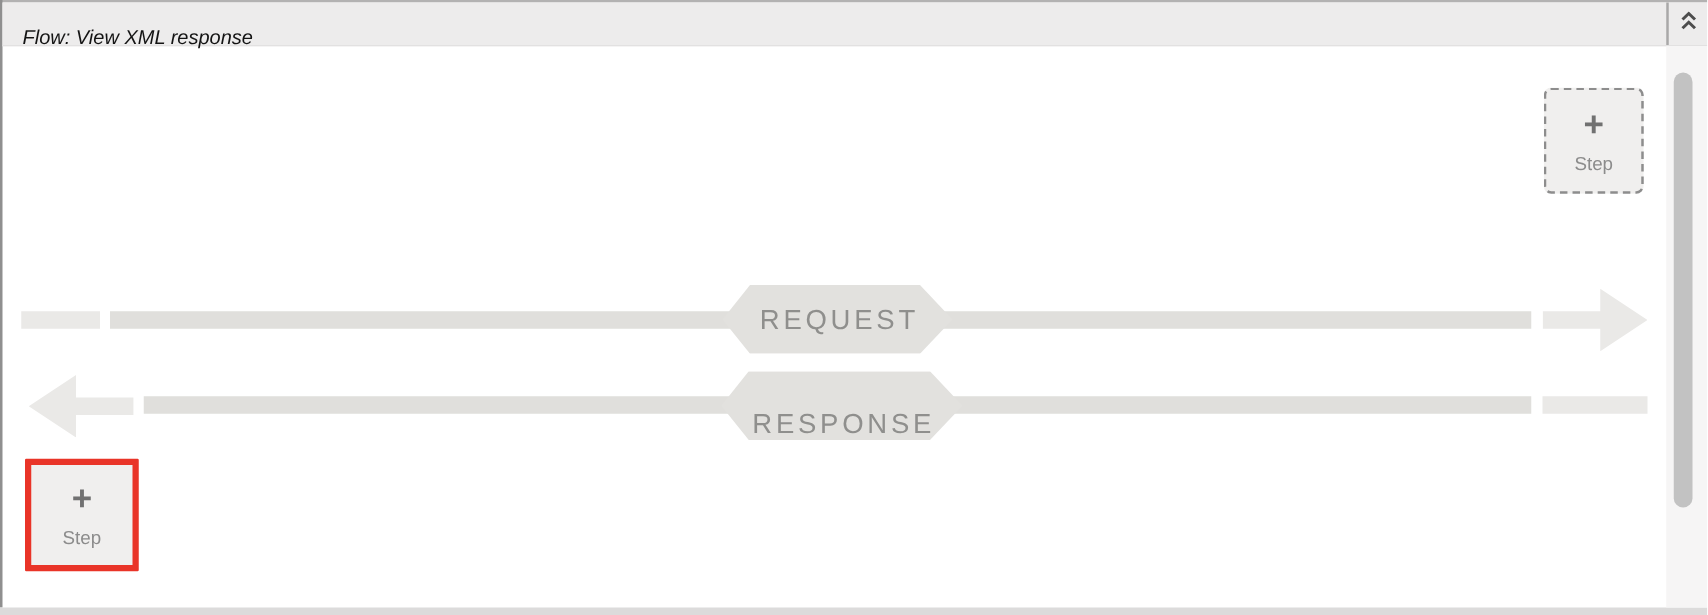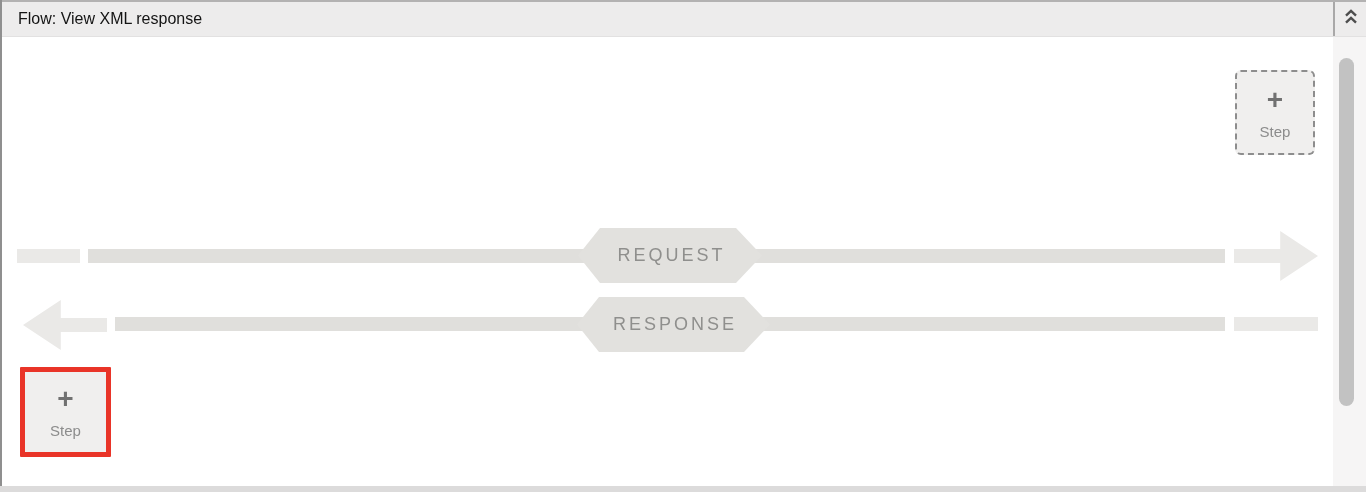--- a/index.html
+++ b/index.html
@@ -5,29 +5,29 @@
   html,body{margin:0;padding:0;background:#ffffff;}
   body{width:1366px;height:492px;font-family:"Liberation Sans",sans-serif;overflow:hidden;}
   .screen{position:relative;width:1366px;height:492px;background:#ffffff;overflow:hidden;}
 
   
   .border-top{position:absolute;top:0;left:0;right:0;height:2px;background:#b3b2b2;}
   .border-left{position:absolute;top:0;left:0;width:2px;bottom:6px;background:#8f8f8f;}
   .bottom-strip{position:absolute;left:0;right:0;bottom:0;height:6px;background:var(--panel_bottom,#dcdbdb);}
 
   .header{position:absolute;top:2px;left:2px;right:0;height:35px;background:var(--header_bg,#edecec);border-bottom:1px solid #e2e1e1;box-sizing:border-box;}
-  .header .title{position:absolute;left:16px;top:0;line-height:34px;font-size:16px;color:#141414;white-space:nowrap;}
+  .header .title{position:absolute;left:16px;top:12px;line-height:34px;font-size:16px;color:#141414;white-space:nowrap;font-style:italic;}
   .collapse-btn{position:absolute;right:0;top:0;width:31px;height:34px;border-left:2px solid #a9a8a8;display:flex;align-items:center;justify-content:center;cursor:pointer;}
 
   
   .seg{position:absolute;background:var(--segment,#eae9e7);}
   .bar{position:absolute;background:var(--bar,#e0dfdc);}
   .banner{position:absolute;height:55px;background:var(--banner,#e2e1de);display:flex;align-items:center;justify-content:center;
           clip-path:polygon(0 50%,22px 0,calc(100% - 26px) 0,100% 50%,calc(100% - 26px) 100%,22px 100%);}
-  .banner .banner-text{font-size:18px;letter-spacing:3px;color:#8f8f8d;padding-left:3px;}
+  .banner .banner-text{font-size:22px;letter-spacing:3px;color:#8f8f8d;padding-left:3px;}
   .arrow-right{position:absolute;width:84px;height:50px;background:var(--segment,#eae9e7);
           clip-path:polygon(100% 50%,55% 0,55% 36%,0 36%,0 64%,55% 64%,55% 100%);}
   .arrow-left{position:absolute;width:84px;height:50px;background:var(--segment,#eae9e7);
           clip-path:polygon(0 50%,45% 0,45% 36%,100% 36%,100% 64%,45% 64%,45% 100%);}
 
   
   .step-btn{position:absolute;box-sizing:border-box;background:#f0efee;display:flex;flex-direction:column;align-items:center;justify-content:center;cursor:pointer;}
   .step-btn .plus{font-size:28px;font-weight:bold;color:#717171;line-height:28px;}
   .step-btn .step-label{font-size:15px;color:#8c8c8c;margin-top:9px;}
   .step-top{left:1235px;top:70px;width:80px;height:85px;border:2px dashed #8d8d8d;border-radius:6px;}
@@ -60,21 +60,21 @@
 
   <div class="seg" style="left:17px;top:249px;width:63px;height:14px;"></div>
   <div class="bar" style="left:88px;top:249px;width:1137px;height:14px;"></div>
   <div class="banner" style="left:578px;top:228px;width:184px;">
     <span class="banner-text">REQUEST</span>
   </div>
   <div class="arrow-right" style="left:1234px;top:231px;"></div>
 
   <div class="arrow-left" style="left:23px;top:300px;"></div>
   <div class="bar" style="left:115px;top:317px;width:1110px;height:14px;"></div>
-  <div class="banner" style="left:577px;top:297px;width:193px;">
+  <div class="banner" style="left:577px;top:297px;width:193px;align-items:flex-end;">
     <span class="banner-text">RESPONSE</span>
   </div>
   <div class="seg" style="left:1234px;top:317px;width:84px;height:14px;"></div>
 
   <div class="step-btn step-top">
     <span class="plus">+</span>
     <span class="step-label">Step</span>
   </div>
 
   <div class="step-btn step-bottom">

